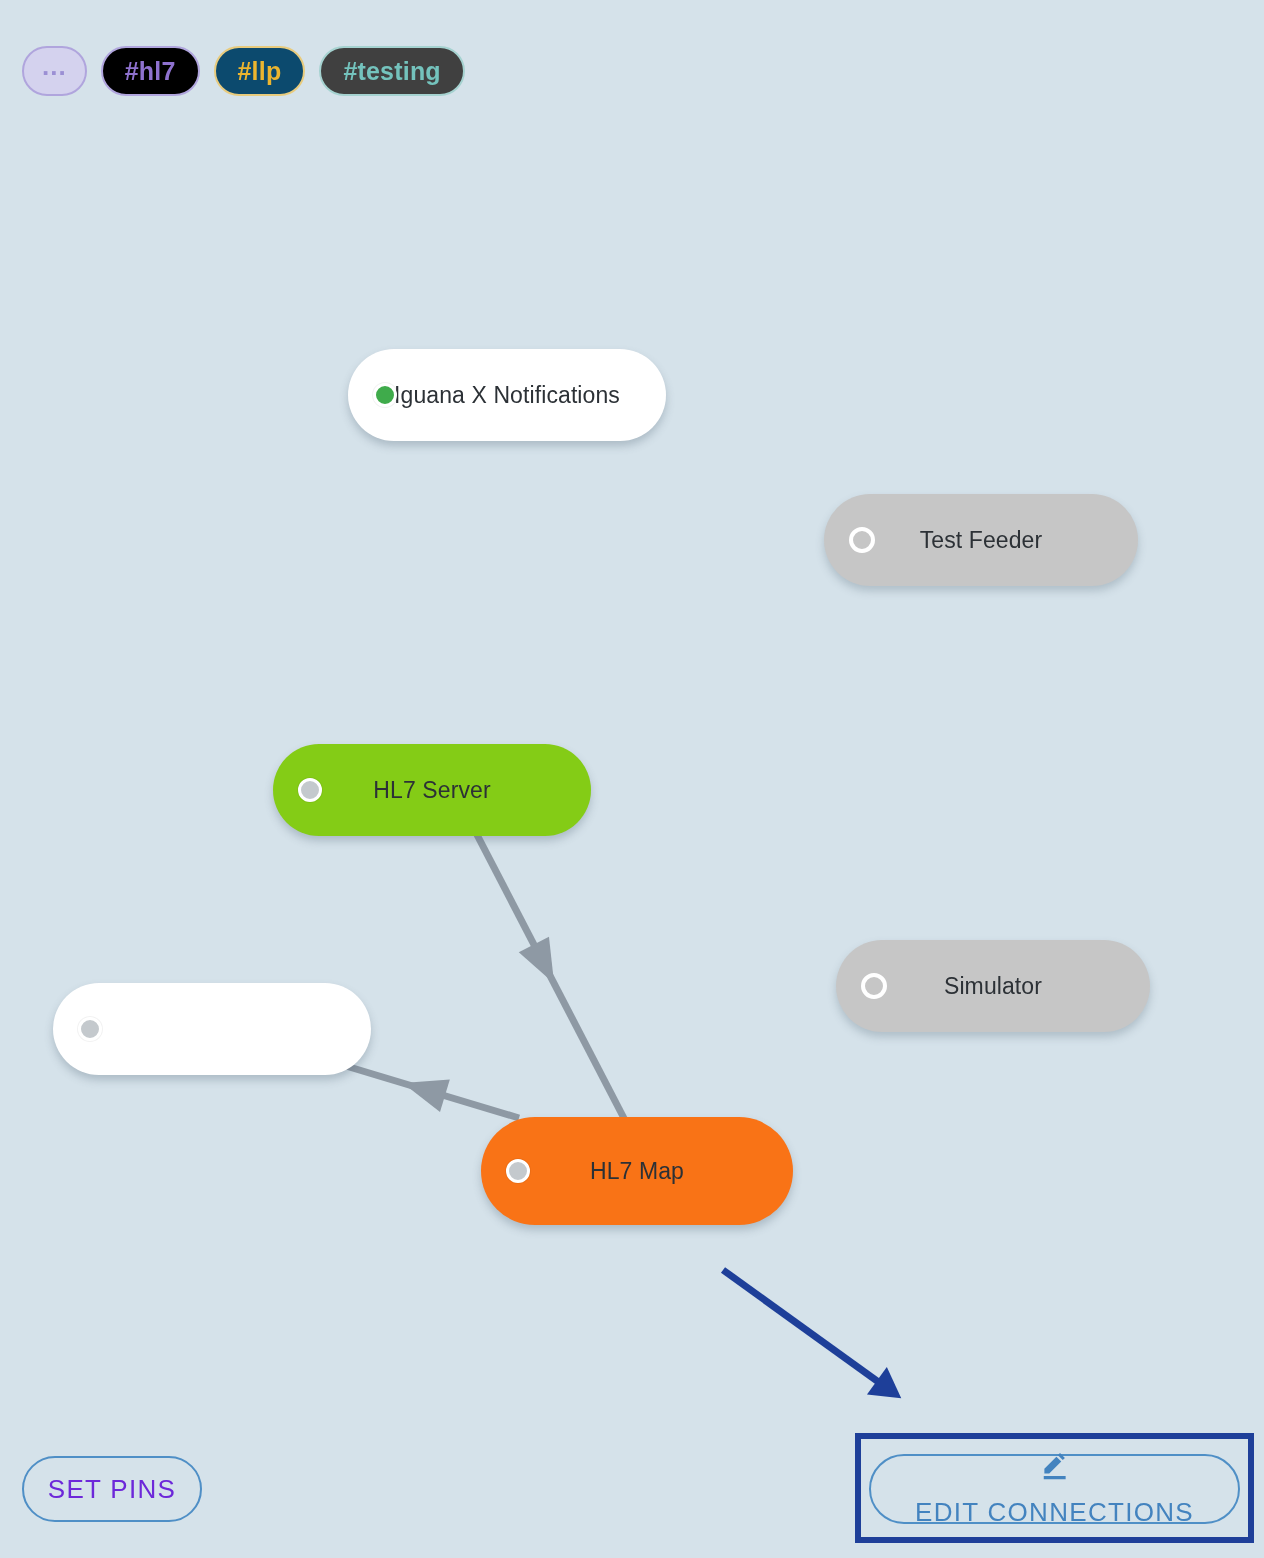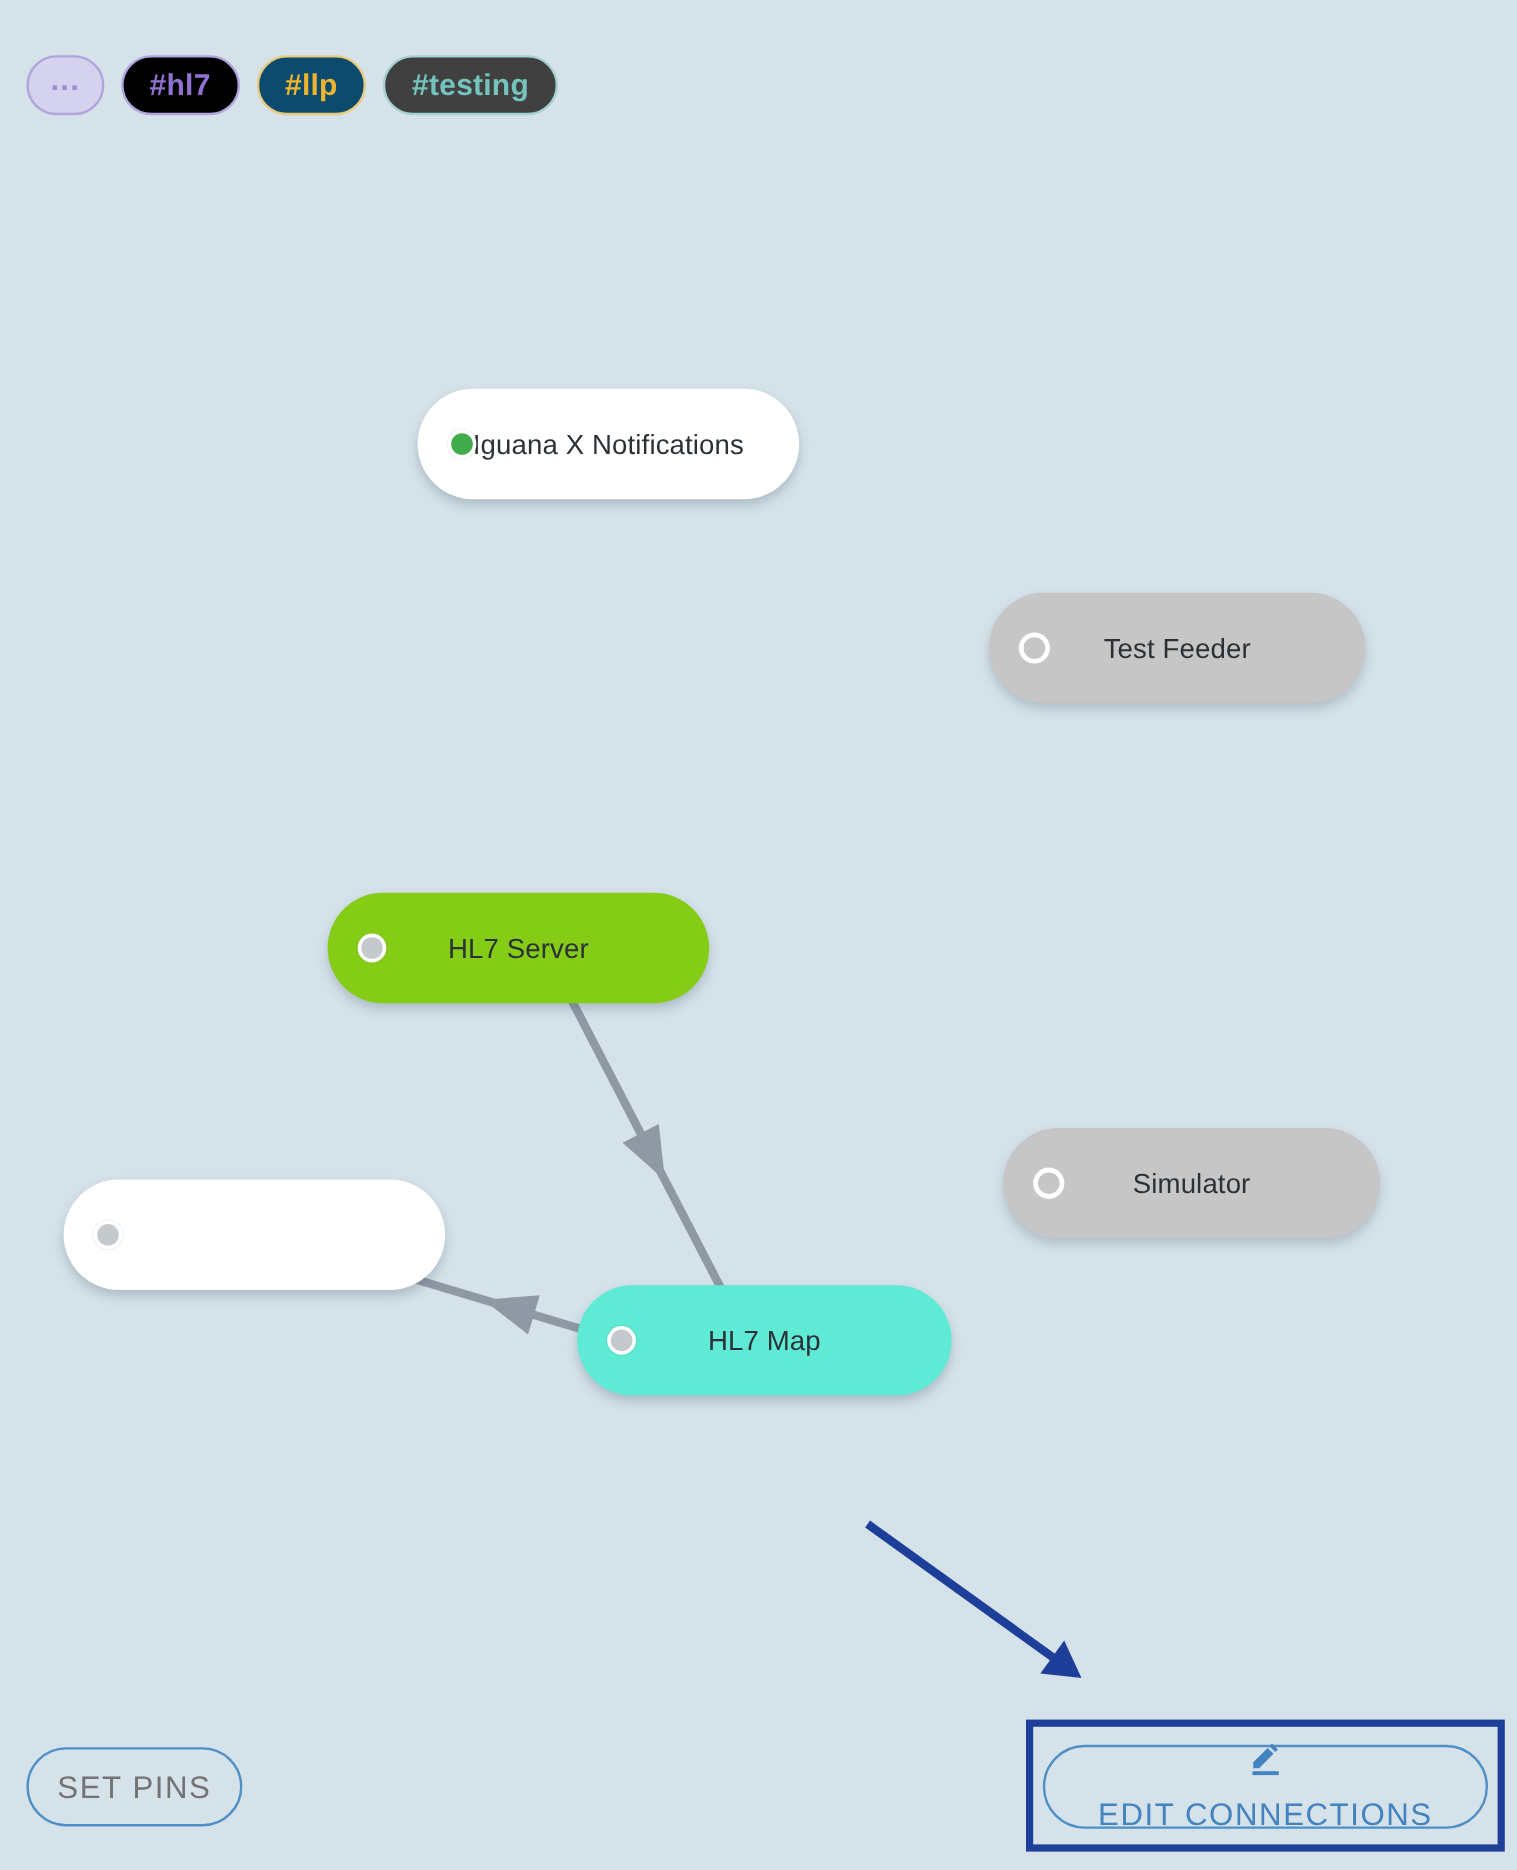--- a/index.html
+++ b/index.html
@@ -202,21 +202,21 @@
 
   <svg id="edge-layer" viewBox="0 0 1264 1558" xmlns="http://www.w3.org/2000/svg">
     <g id="edges-group">
         <line x1="460" y1="802" x2="628" y2="1126" stroke="#8e99a4" stroke-width="7"></line>
         <polygon points="-22,-17 22,0 -22,17" fill="#8e99a4" transform="translate(544,964) rotate(62.59242456218159)"></polygon>
         <line x1="519" y1="1118" x2="346" y2="1066" stroke="#8e99a4" stroke-width="7"></line>
         <polygon points="-22,-17 22,0 -22,17" fill="#8e99a4" transform="translate(423.85,1089.4) rotate(-163.2703762463119)"></polygon>
       </g>
   </svg>
 
-  <div class="node" id="node-iguana-x-notifications" style="left: 348px; top: 324px; width: 318px; height: 92px; background: rgb(255, 255, 255);">
+  <div class="node" id="node-iguana-x-notifications" style="left: 348px; top: 349px; width: 318px; height: 92px; background: rgb(255, 255, 255);">
     <span class="node-status dot-green" style="left: 25px; top: 50%; transform: translateY(-50%); background: rgb(63, 171, 75);"></span>
     <span class="node-label">Iguana X Notifications</span>
   </div>
 
   <div class="node inactive" id="node-test-feeder" style="left: 824px; top: 494px; width: 314px; height: 92px; background: rgb(198, 198, 198);">
     <span class="node-status ring-white" style="left: 25px; top: 50%; transform: translateY(-50%); border-color: rgb(255, 255, 255);"></span>
     <span class="node-label">Test Feeder</span>
   </div>
 
   <div class="node" id="node-hl7-server" style="left: 273px; top: 744px; width: 318px; height: 92px; background: #84cc16;">
@@ -226,36 +226,36 @@
 
   <div class="node inactive" id="node-simulator" style="left: 836px; top: 940px; width: 314px; height: 92px; background: rgb(198, 198, 198);">
     <span class="node-status ring-white" style="left: 25px; top: 50%; transform: translateY(-50%); border-color: rgb(255, 255, 255);"></span>
     <span class="node-label">Simulator</span>
   </div>
 
   <div class="node" id="node-hl7-client" style="left: 53px; top: 983px; width: 318px; height: 92px; background: rgb(255, 255, 255);">
     <span class="node-status dot-grey" style="left: 25px; top: 50%; transform: translateY(-50%); background: rgb(196, 201, 205);"></span>
   </div>
 
-  <div class="node" id="node-hl7-map" style="left: 481px; top: 1071px; width: 312px; height: 92px; background: #5eead4;">
+  <div class="node" id="node-hl7-map" style="left: 481px; top: 1117px; width: 312px; height: 108px; background: #f97316;">
     <span class="node-status dot-grey" style="left: 25px; top: 50%; transform: translateY(-50%); background: rgb(196, 201, 205);"></span>
     <span class="node-label">HL7 Map</span>
   </div>
 </div>
 
 <svg id="annotation-layer" viewBox="0 0 1264 1558" xmlns="http://www.w3.org/2000/svg">
   <g id="annotation-group">
       <line x1="723" y1="1270" x2="881.7693131709701" y2="1384.3139054830986" stroke="#1e3f99" stroke-width="7"></line>
       <polygon points="-26,-17 4,0 -26,17" fill="#1e3f99" transform="translate(898,1396) rotate(35.75388725443675)"></polygon>
     </g>
 </svg>
 
 <div id="edit-connections-highlight" style="border-color: rgb(30, 63, 153);"></div>
 
-<div class="pill-button" id="set-pins-button" style="border-color: rgb(79, 143, 198); color: #737373;">
+<div class="pill-button" id="set-pins-button" style="border-color: rgb(79, 143, 198); color: #6d28d9;">
   <span>SET PINS</span>
 </div>
 
 <div class="pill-button" id="edit-connections-button" style="border-color: rgb(79, 143, 198); color: rgb(67, 131, 191);">
   <svg class="pencil-icon" viewBox="0 0 24 24" xmlns="http://www.w3.org/2000/svg">
     <path d="M3.5 14.1 L13.1 4.5 L17.0 8.4 L7.4 18.0 L3.5 18.0 Z" fill="#4383bf"></path>
     <path d="M14.3 3.3 L16.0 1.6 L19.9 5.5 L18.2 7.2 Z" fill="#4383bf"></path>
     <rect x="3.0" y="20.0" width="17.5" height="2.6" fill="#4383bf"></rect>
   </svg>
   <span>EDIT CONNECTIONS</span>

